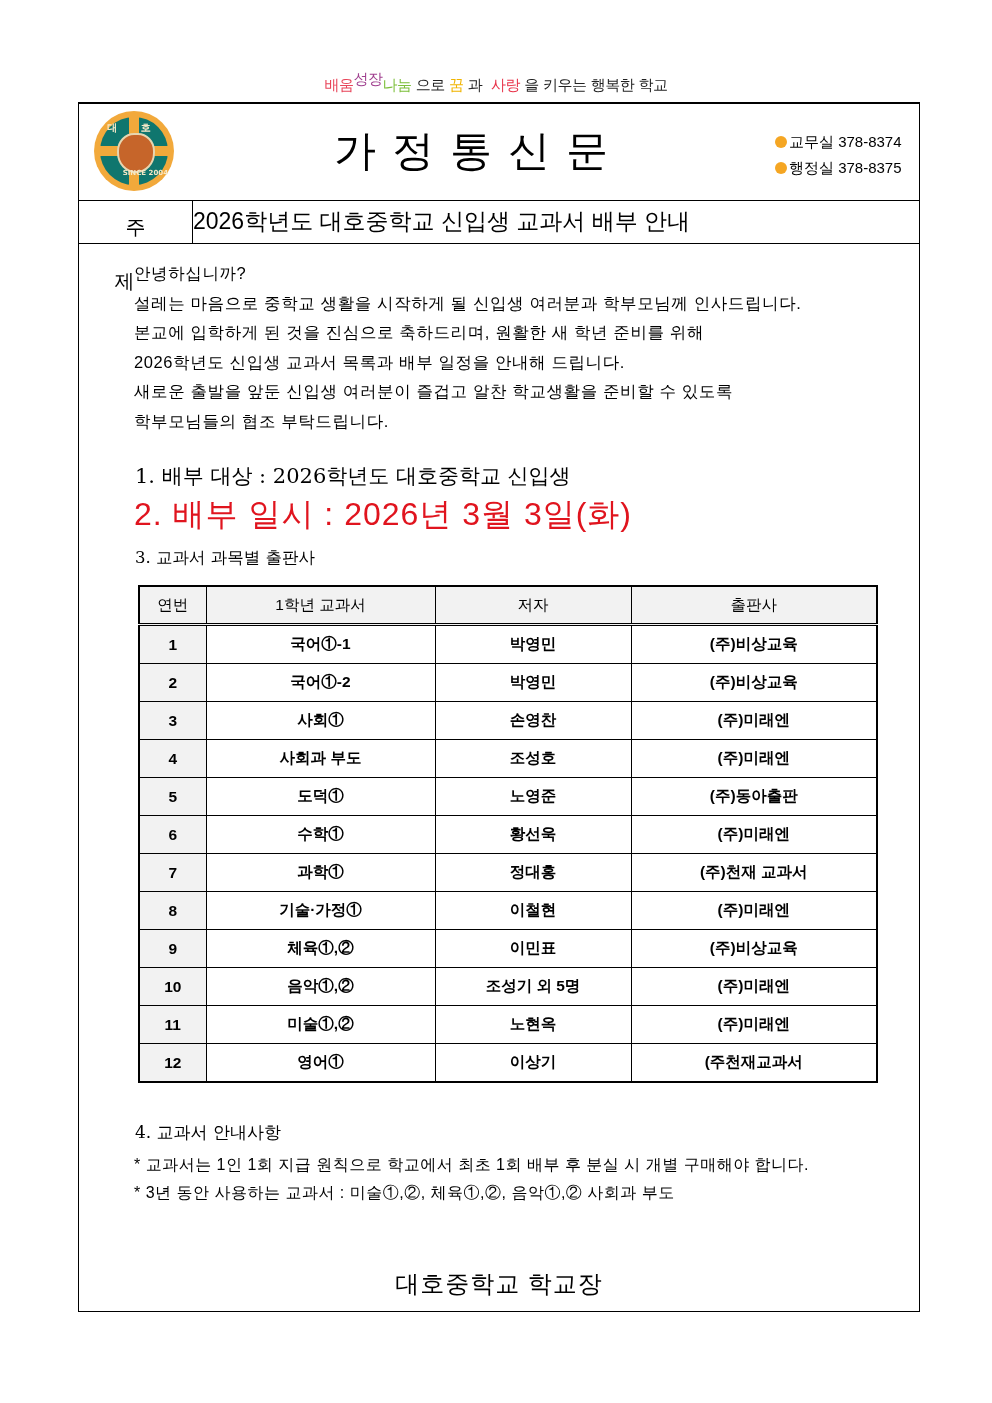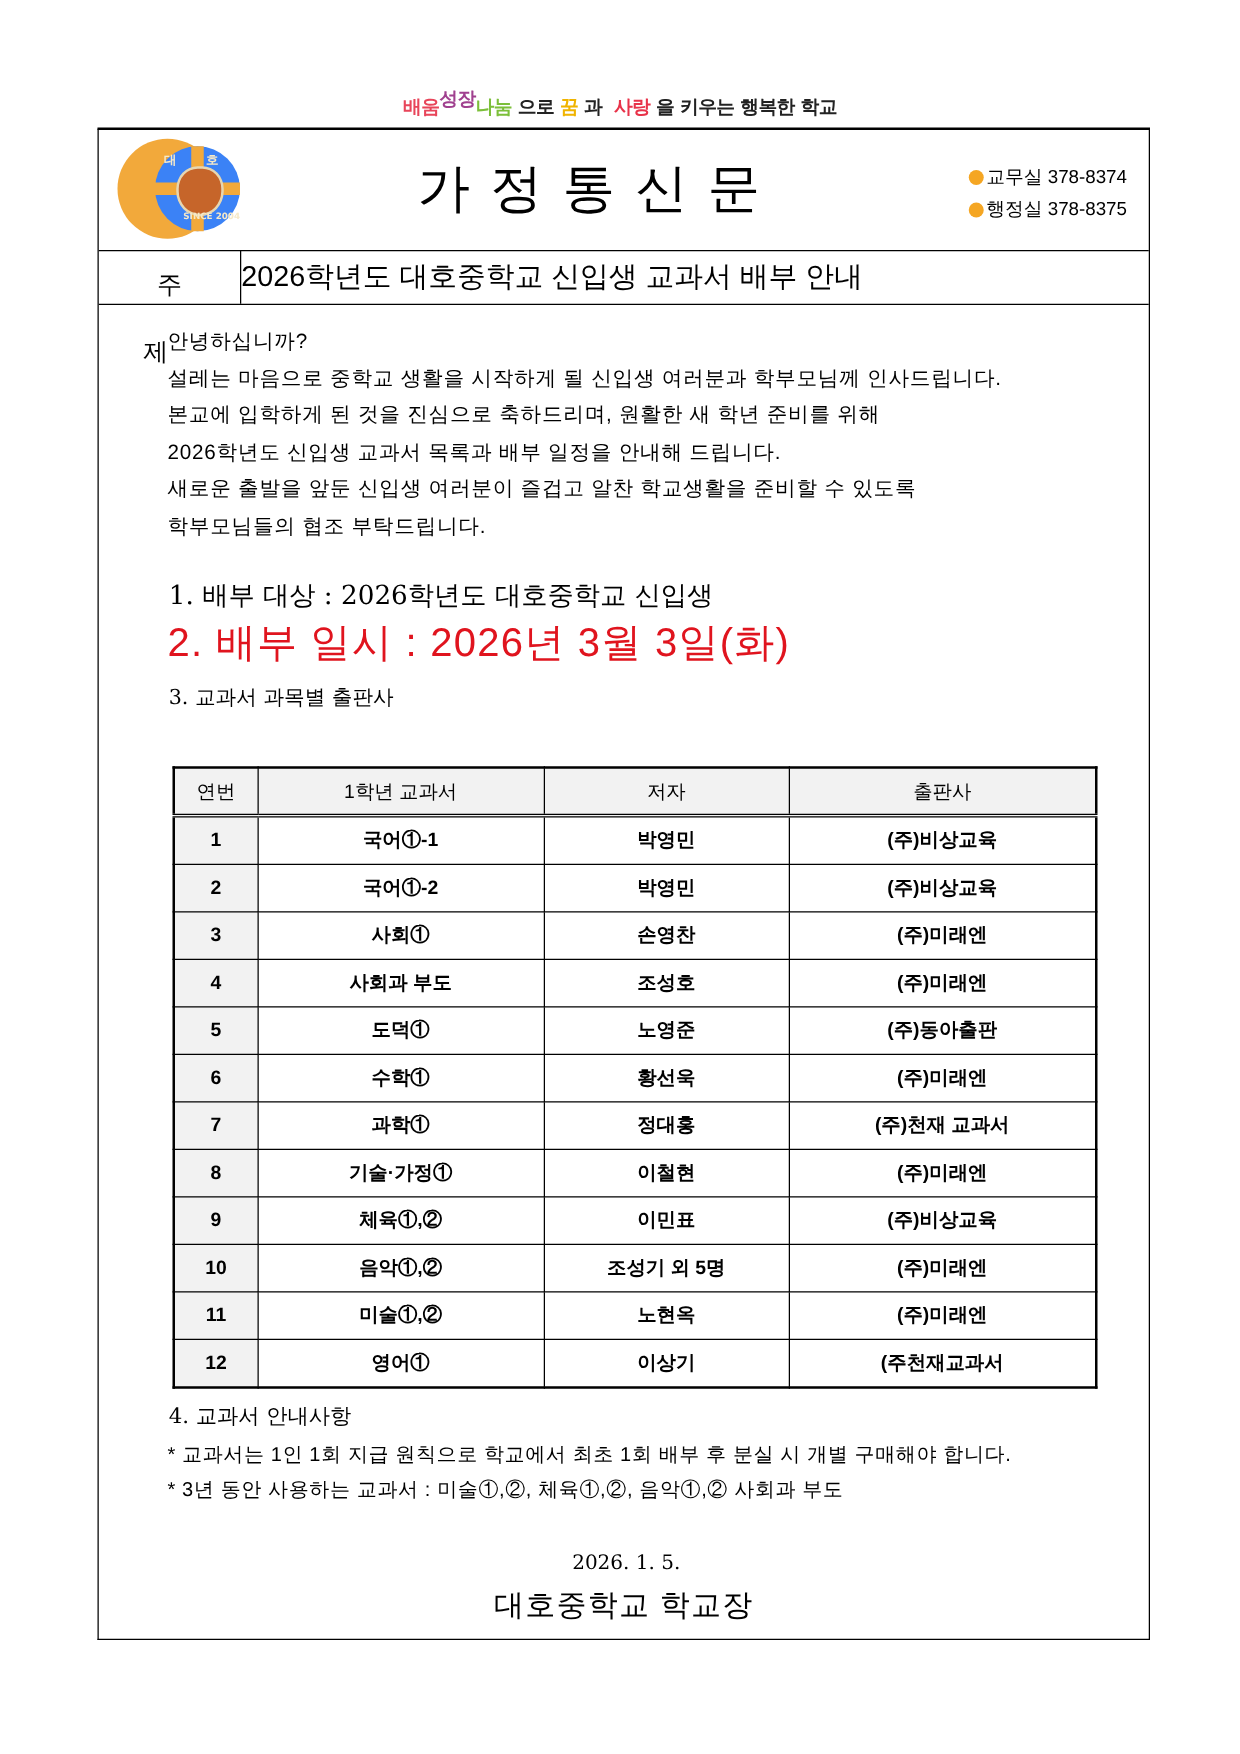--- a/index.html
+++ b/index.html
@@ -1,27 +1,27 @@
 <!DOCTYPE html>
 <html><head>
 <meta charset="utf-8">
 <style>
   html, body { margin:0; padding:0; background:#ffffff; }
   body { width:992px; height:1403px; position:relative; font-family:"DejaVu Sans", sans-serif; color:#000; overflow:hidden; }
 
-  .slogan { position:absolute; left:0; top:76px; width:992px; text-align:center; font-size:15px; font-weight:bold; color:#222; letter-spacing:-0.5px; }
+  .slogan { position:absolute; left:0; top:76px; width:992px; text-align:center; font-size:15px; font-weight:normal; color:#222; letter-spacing:-0.5px; }
   .slogan span { display:inline-block; }
   .slogan .sup { position:relative; top:-6px; }
   .slogan-rule { position:absolute; left:78px; top:102px; width:842px; height:2px; background:#000; }
 
   .frame { position:absolute; left:78px; top:103px; width:840px; height:1208px; border:1px solid #000; border-top:none; }
 
   .header-row { position:absolute; left:0; top:0; width:840px; height:97px; border-bottom:1px solid #000; }
   .logo { position:absolute; left:15px; top:8px; width:80px; height:80px; border-radius:50%; background:#f2a93b; }
-  .logo-inner { position:absolute; left:6px; top:6px; width:68px; height:68px; border-radius:50%; background:#3b82f6;margin-left:24px; }
+  .logo-inner { position:absolute; left:6px; top:6px; width:68px; height:68px; border-radius:50%; background:#0f766e; }
   .logo-cross-h { position:absolute; left:0; top:29px; width:68px; height:10px; background:#f2a93b; }
   .logo-cross-v { position:absolute; left:29px; top:0; width:10px; height:68px; background:#f2a93b; }
   .logo-tiger { position:absolute; left:17px; top:16px; width:34px; height:36px; border-radius:45% 45% 50% 50%; background:#c6652a; border:2px solid #e7d6b0; }
   .logo-text-top { position:absolute; left:0; top:4px; width:68px; text-align:center; font-size:10px; font-weight:bold; color:#f6e9c8; letter-spacing:10px; }
   .logo-text-bottom { position:absolute; left:0; top:52px; width:68px; text-align:right; font-size:7px; font-weight:bold; color:#f6e9c8; }
 
   .title { position:absolute; left:200px; top:20px; width:400px; text-align:center; font-family:Liberation Mono, monospace; font-size:42px; letter-spacing:16px; }
 
   .contacts { position:absolute; left:696px; top:26px; font-family:"Liberation Sans", sans-serif; font-size:15px; line-height:26px; }
   .contact { display:flex; align-items:center; }
@@ -31,21 +31,21 @@
   .subject-label { position:absolute; left:0; top:0; width:113px; height:43px; border-right:1px solid #000; text-align:center; line-height:54px; font-size:20px; letter-spacing:22px; text-indent:22px; }
   .subject-text { position:absolute; left:114px; top:0; width:726px; height:43px; line-height:43px; font-size:23px; font-family:Liberation Sans, sans-serif; }
 
   .intro { position:absolute; left:55px; top:156px; font-family:"Liberation Sans", sans-serif; font-size:16.5px; line-height:29.5px; letter-spacing:0.6px; }
   .intro p { margin:0; white-space:nowrap; }
 
   .sec1 { position:absolute; left:56px; top:359px; font-family:"DejaVu Serif", serif; font-size:21px; }
   .sec2 { position:absolute; left:55px; top:390px; font-family:"Liberation Sans", sans-serif; font-size:32px; color:#e0141e; letter-spacing:1px; }
   .sec3 { position:absolute; left:56px; top:444px; font-family:"DejaVu Serif", serif; font-size:16.5px; }
 
-  table.books { position:absolute; left:59px; top:482px; width:740px; border-collapse:collapse; border:2px solid #000; font-family:"Liberation Sans", sans-serif; font-size:15.5px;margin-top:28px; }
+  table.books { position:absolute; left:59px; top:482px; width:740px; border-collapse:collapse; border:2px solid #000; font-family:"Liberation Sans", sans-serif; font-size:15.5px; }
   table.books th, table.books td { border:1px solid #000; height:37px; text-align:center; padding:0; }
   table.books th { background:#f2f2f2; font-weight:normal; border-bottom:3px double #000; height:36px; }
   table.books td.num { background:#f2f2f2; font-weight:bold; }
   table.books td { font-weight:bold; }
   table.books col.c1 { width:67px; }
   table.books col.c2 { width:229px; }
   table.books col.c3 { width:196px; }
 
   .sec4 { position:absolute; left:56px; top:1018px; font-family:"DejaVu Serif", serif; font-size:17px; }
   .notes { position:absolute; left:55px; top:1048px; font-family:"Liberation Sans", sans-serif; font-size:16px; line-height:28px; letter-spacing:0.5px; }
@@ -195,15 +195,14 @@
         </tr>
     </tbody>
   </table>
 
   <div class="sec4">4. 교과서 안내사항</div>
   <div class="notes">
     <p>* 교과서는 1인 1회 지급 원칙으로 학교에서 최초 1회 배부 후 분실 시 개별 구매해야 합니다.</p>
     <p>* 3년 동안 사용하는 교과서 : 미술①,②, 체육①,②, 음악①,② 사회과 부도</p>
   </div>
 
-  <div class="date">2026. 1. 5.</div>
   <div class="signature">대호중학교 학교장</div>
 </div>
 
 </body></html>

